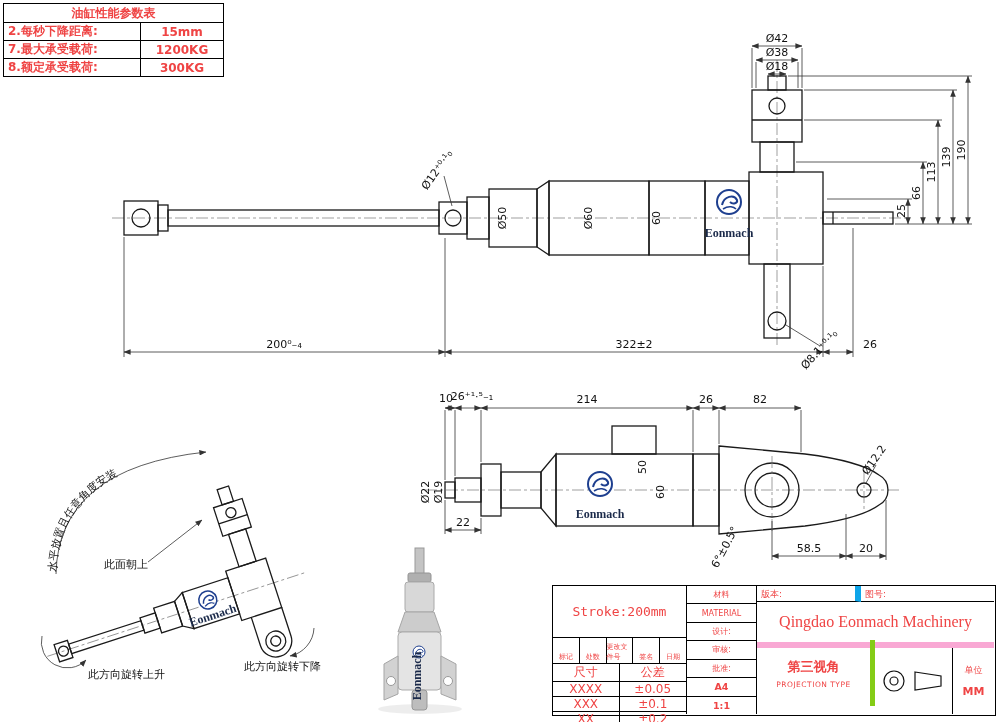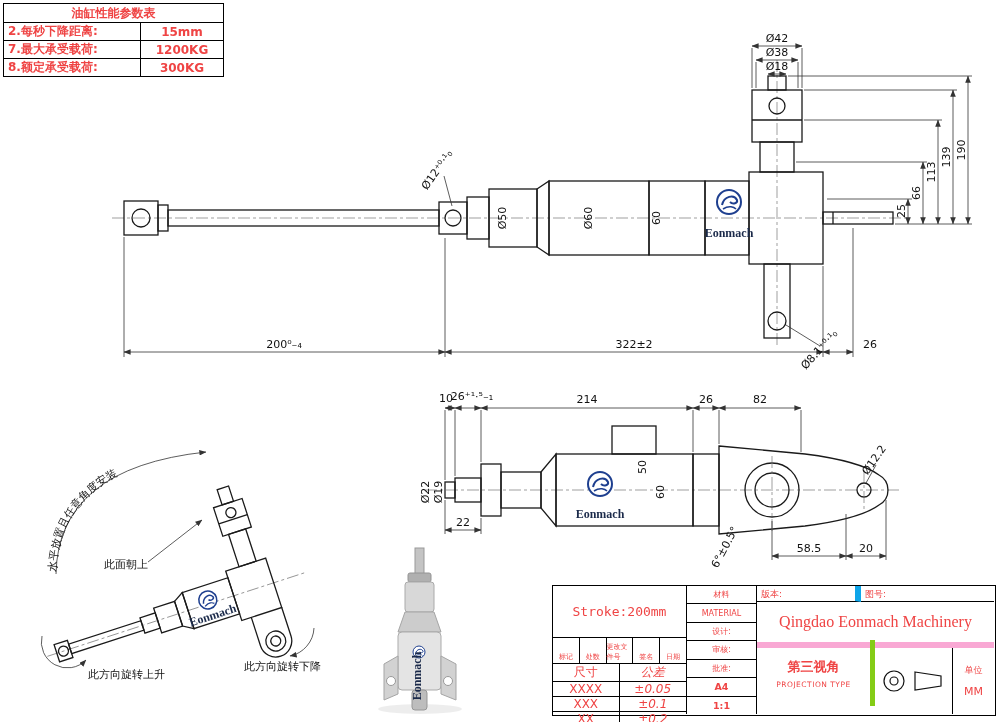--- a/index.html
+++ b/index.html
@@ -30,21 +30,21 @@
       font:13px "DejaVu Sans Mono",monospace;}
   .tb-rev{position:absolute;left:0;top:52px;width:134px;height:26px;border-right:1px solid #000;
       border-bottom:1px solid #000;display:flex;}
   .tb-rev span{flex:1;border-right:1px solid #000;font-size:7px;display:flex;align-items:flex-end;
       justify-content:center;padding-bottom:1px;}
   .tb-rev span:last-child{border-right:none;}
   .tb-tol{position:absolute;left:0;top:78px;width:134px;height:50px;border-right:1px solid #000;
       display:grid;grid-template-columns:1fr 1fr;grid-auto-rows:1fr;}
   .tb-tol span{border-right:1px solid #000;border-bottom:1px solid #000;font-size:12px;
       display:flex;align-items:center;justify-content:center;}
-  .tb-tol span:nth-child(2n){border-right:none;font-style:italic;}
+  .tb-tol span:nth-child(2n){border-right:none;}
   .tb-mid{position:absolute;left:134px;top:0;width:70px;height:128px;border-right:1px solid #000;
       display:flex;flex-direction:column;}
   .tb-mid span{flex:1;border-bottom:1px solid #000;font-size:8px;display:flex;align-items:center;
       justify-content:center;}
   .tb-mid span:last-child{border-bottom:none;}
   .tb-mid span.big{font-weight:bold;font-size:9.5px;}
   .tb-right{position:absolute;left:204px;top:0;width:237px;height:128px;}
   .tb-ver{position:absolute;left:0;top:0;width:104px;height:16px;border-right:6px solid #0ea5e9;
       border-bottom:1px solid #000;font-size:9px;padding:2px 4px;}
   .tb-no{position:absolute;left:104px;top:0;width:133px;height:16px;border-bottom:1px solid #000;
@@ -53,21 +53,21 @@
       display:flex;align-items:center;justify-content:center;
       font:16px "Liberation Serif",serif;white-space:nowrap;}
   .tb-proj{position:absolute;left:0;top:54px;width:118px;height:66px;border-right:5px solid #84cc16;
       display:flex;flex-direction:column;align-items:center;justify-content:center;gap:4px;}
   .tb-proj .cnl{font-weight:bold;font-size:13px;}
   .tb-proj .enl{font-size:7.5px;letter-spacing:.5px;}
   .tb-sym{position:absolute;left:118px;top:62px;width:78px;height:66px;border-right:1px solid #000;
       display:flex;align-items:center;justify-content:center;}
   .tb-unit{position:absolute;left:196px;top:62px;width:41px;height:66px;display:flex;
       flex-direction:column;align-items:center;justify-content:center;gap:8px;font-size:9px;}
-  .tb-unit .uv{font-weight:normal;font-size:11px;}
+  .tb-unit .uv{font-weight:bold;font-size:11px;}
 </style>
 </head>
 <body>
 
 <div class="canvas">
 
   <table class="param">
     <tbody>
         <tr>
       <th colspan="2">油缸性能参数表</th>

